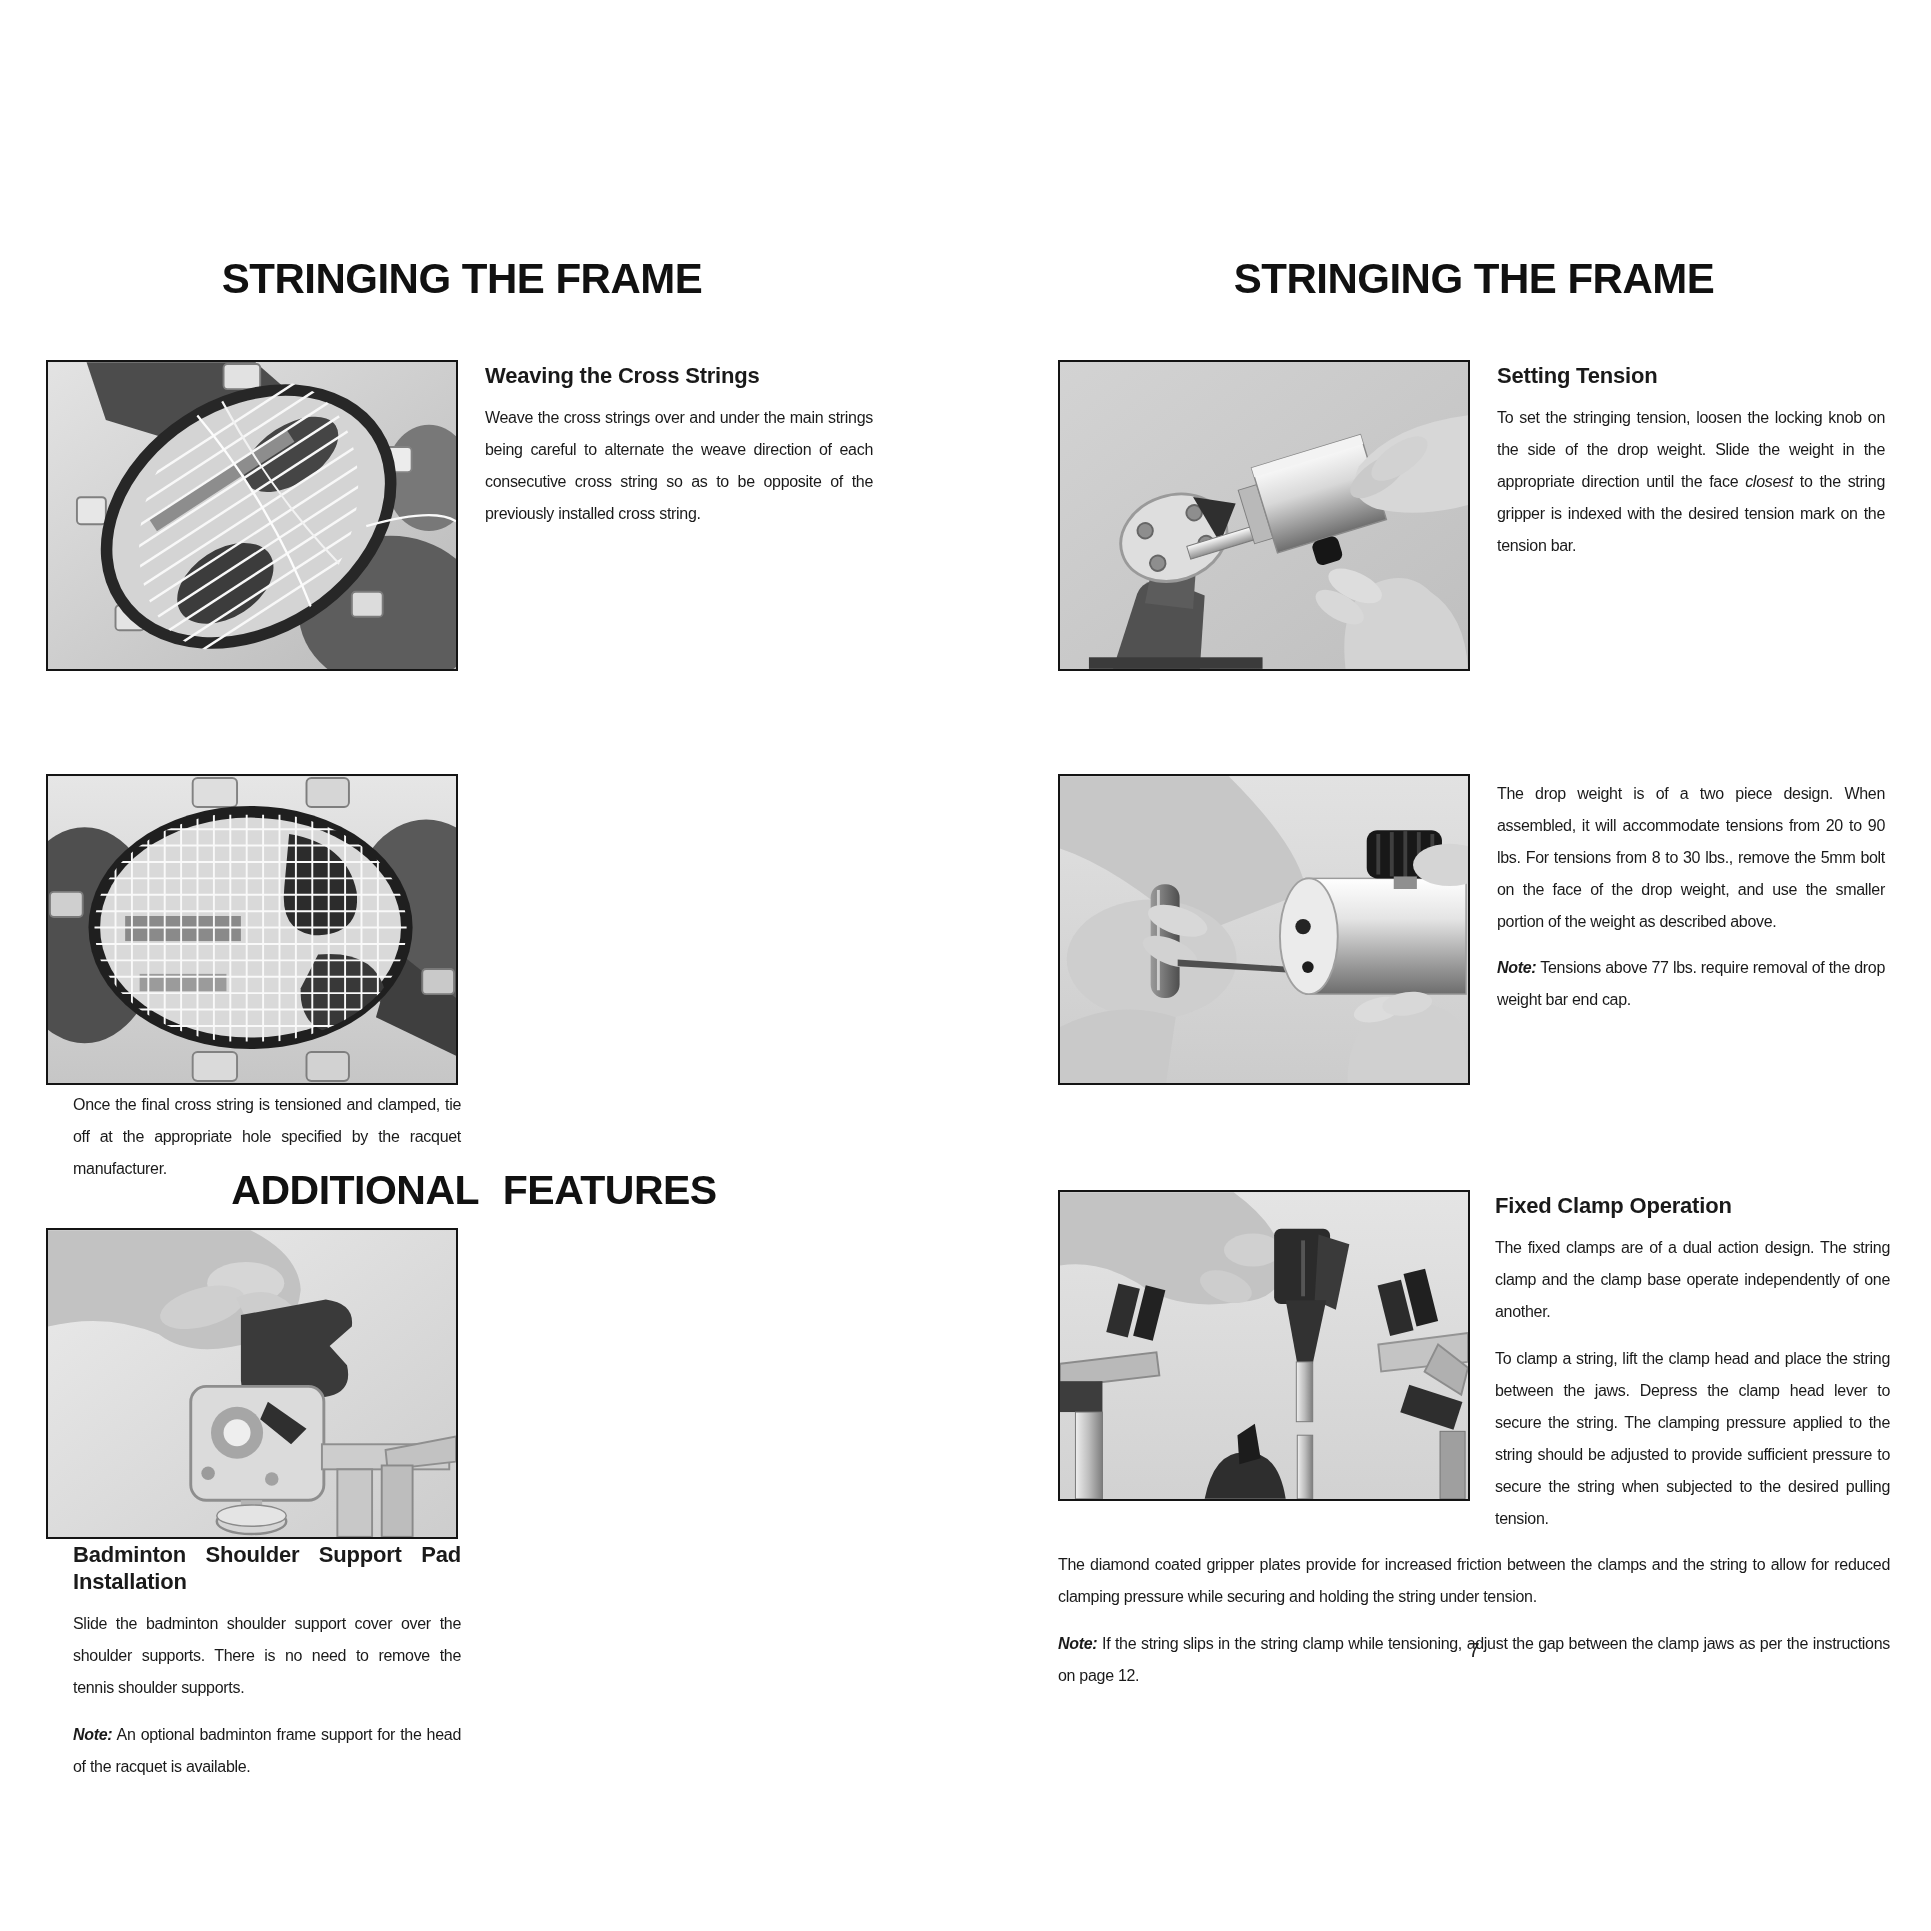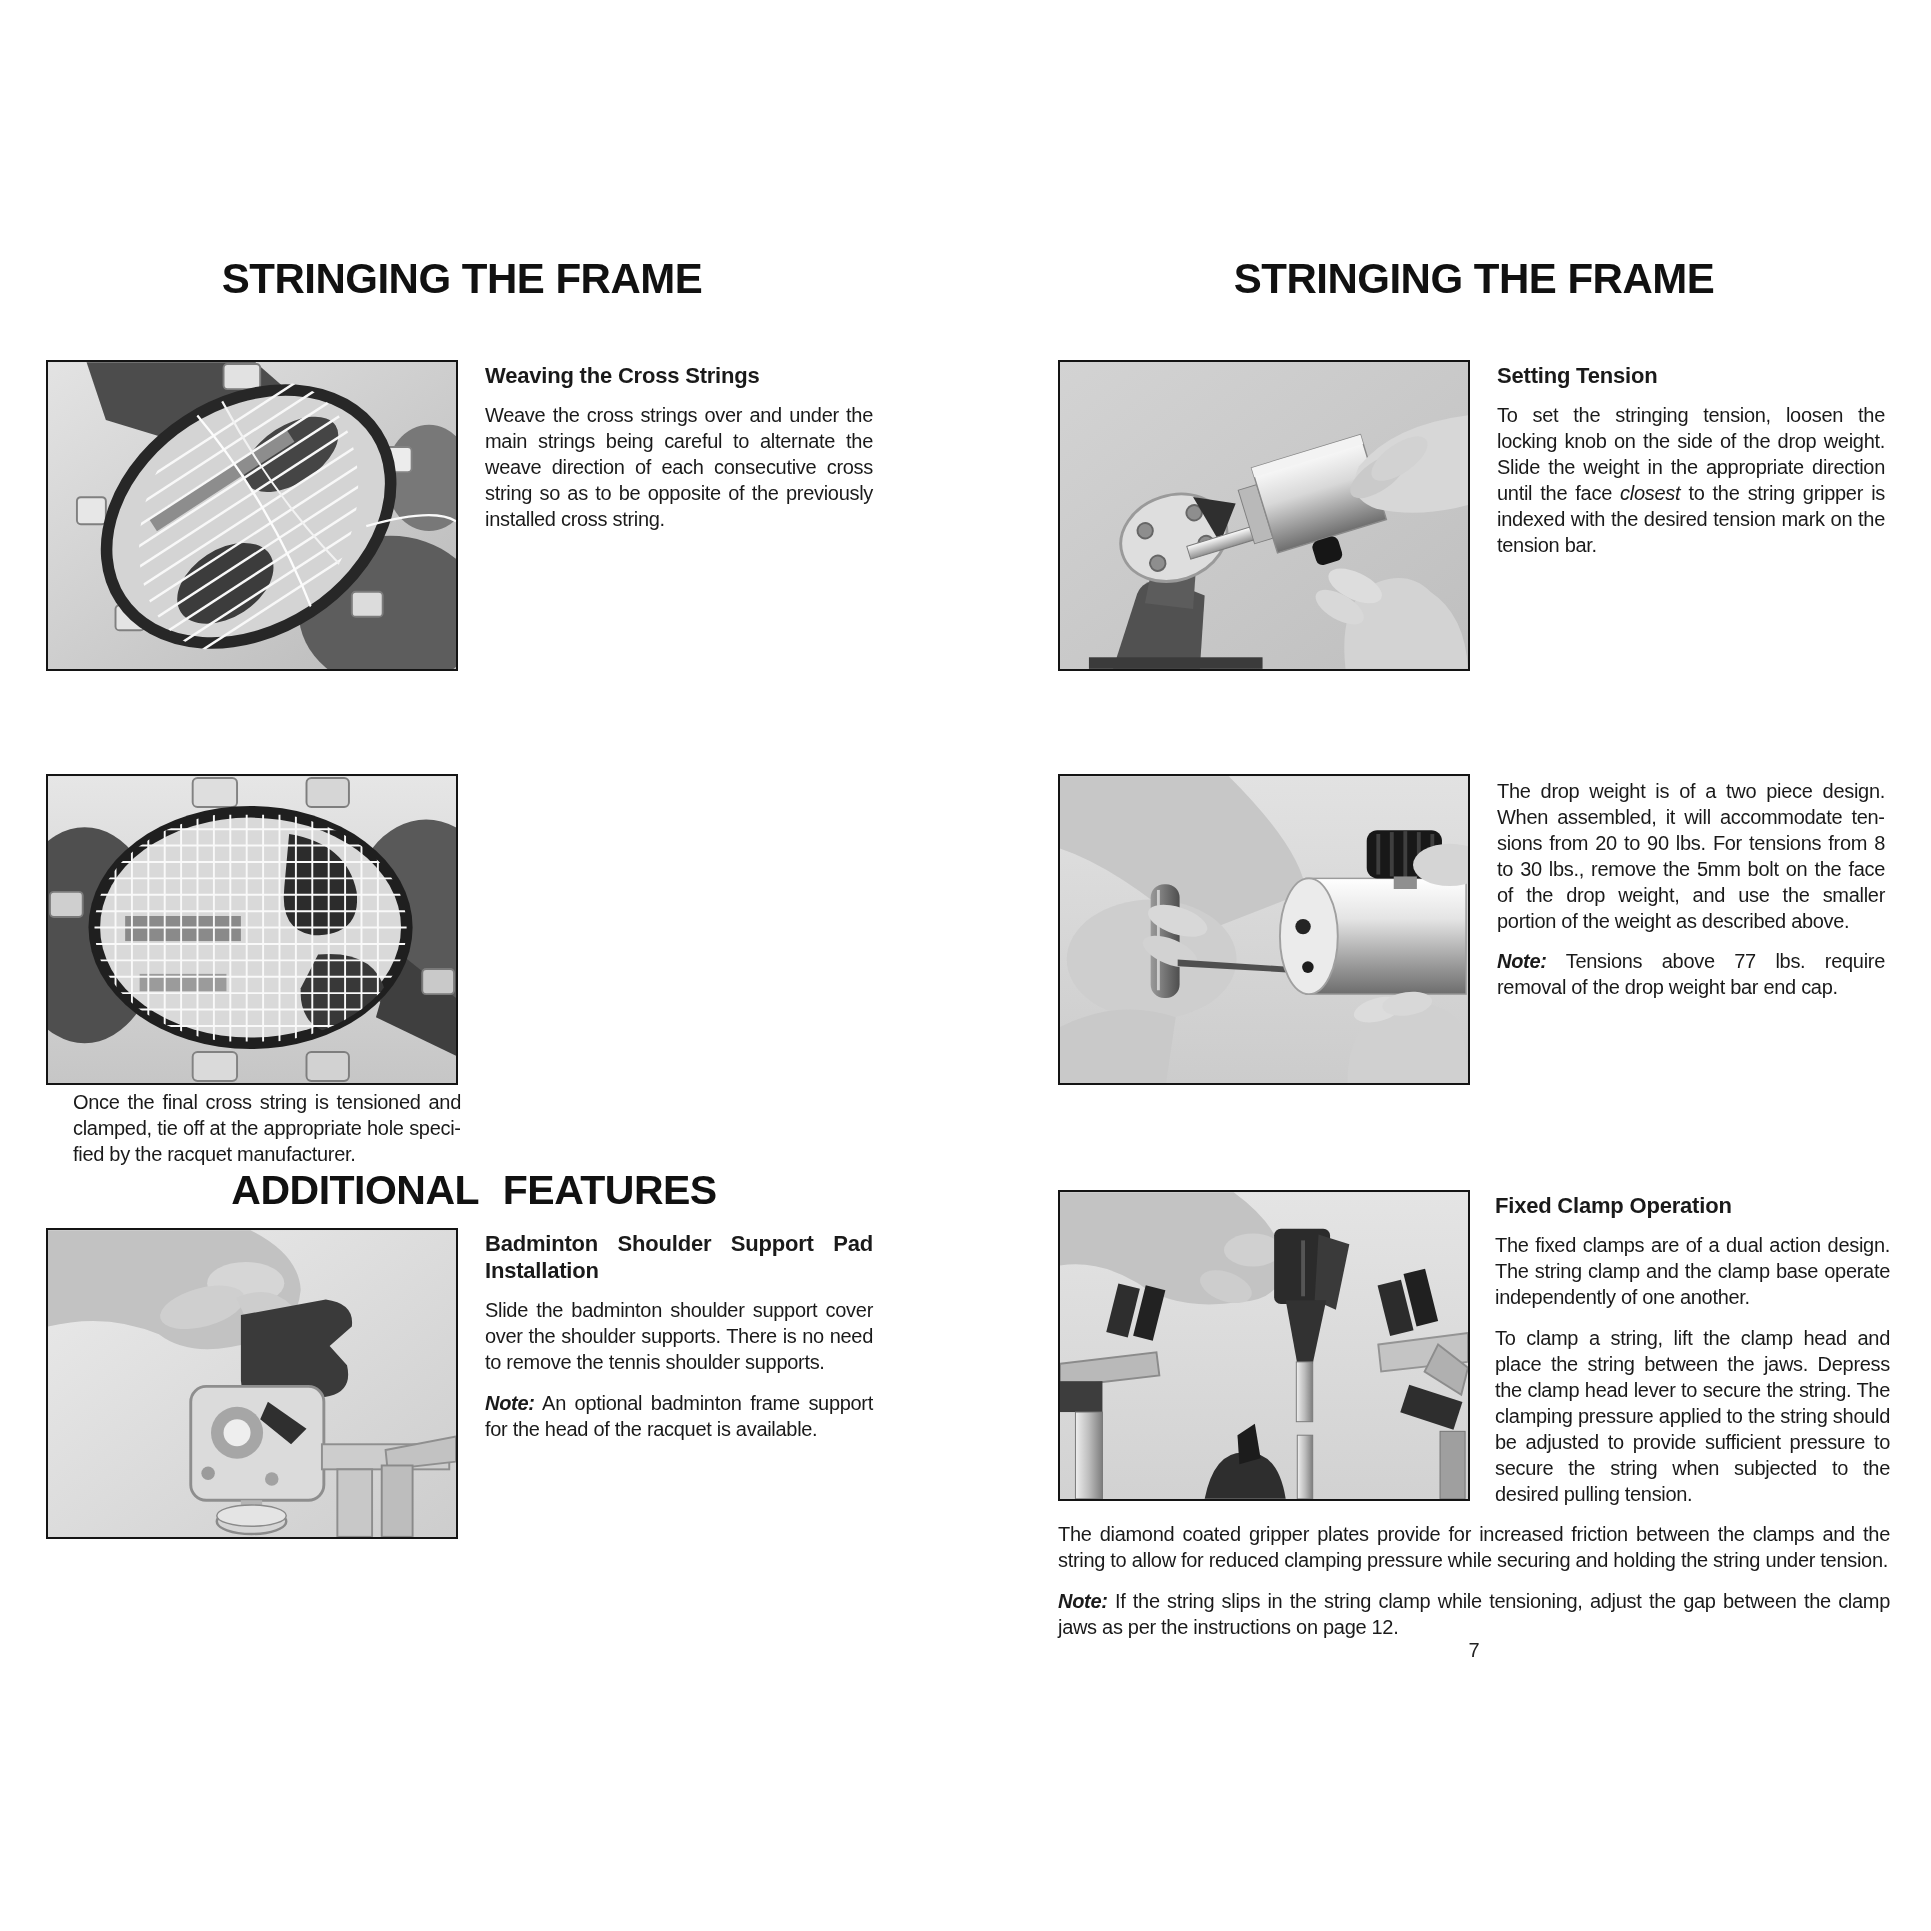--- a/index.html
+++ b/index.html
@@ -9,21 +9,21 @@
   .page-right{left:1058px;}
   .main-title{position:absolute;top:255px;left:0;width:100%;margin:0;text-align:center;
               font-size:42px;font-weight:700;letter-spacing:-0.5px;color:#111;}
   .section-title{position:absolute;left:0;width:100%;margin:12px;text-align:center;
               font-size:41px;font-weight:700;letter-spacing:-0.5px;word-spacing:13.5px;color:#111;}
   .row{position:absolute;left:0;display:flex;align-items:flex-start;}
   .fig{width:408px;height:307px;border:2.9px solid #141414;flex-shrink:0;background:#cfcfcf;overflow:hidden;}
   .fig svg{display:block;width:100%;height:100%;}
   .textcol{width:388px;margin-left:27px;}
   .heading{font-size:22px;font-weight:700;margin:1.9px 0 13.5px 0;line-height:27px;text-align:justify;letter-spacing:-0.2px;}
-  .body{font-size:20px;line-height:26px;text-align:justify;letter-spacing:-0.3px;margin:0 0 14.5px 0;
+  .body{font-size:16px;line-height:32px;text-align:justify;letter-spacing:-0.3px;margin:0 0 14.5px 0;
         -webkit-hyphens:manual;hyphens:manual;}
   .note-label{font-weight:700;font-style:italic;}
   .em-bi{font-weight:400;font-style:italic;}
   .pagenum{position:absolute;top:1639px;left:0;width:100%;text-align:center;font-size:20px;color:#222;}
   
   .wrap-section{position:absolute;top:1190px;left:0;width:832px;}
   .wrap-section .fig{float:left;margin:0 25px 9.7px 0;}
   .wrap-section:after{content:"";display:block;clear:both;}
 </style>
 </head>
@@ -150,21 +150,21 @@
         </g>
       </svg>
     </div>
     <div class="textcol">
       <p class="body" style="margin-top:3.9px;">Once the final cross string is tensioned and clamped, tie off at the appropriate hole speci­fied by the racquet manufacturer.</p>
     </div>
   </div>
 
   <h2 class="section-title" style="top:1155px;">ADDITIONAL FEATURES</h2>
 
-  <div class="row" style="top:1228px;">
+  <div class="row" style="top:1228px;flex-direction:column;">
     <div class="fig" role="img" aria-label="Hand sliding a badminton shoulder support pad over the shoulder support clamp">
       <svg viewBox="0 0 423 318">
         <defs>
           <linearGradient id="f3bg" x1="0" y1="0" x2="1" y2="1">
             <stop offset="0" stop-color="#ebebeb"></stop>
               <stop offset="1" stop-color="#cdcdcd"></stop>
           </linearGradient>
         </defs>
         <rect width="423" height="318" fill="url(#f3bg)"></rect>
         <path d="M0 0 L210 0 Q260 25 262 62 Q258 105 215 115 Q150 135 115 108 Q60 85 0 100 Z" fill="#c2c2c2"></path>

